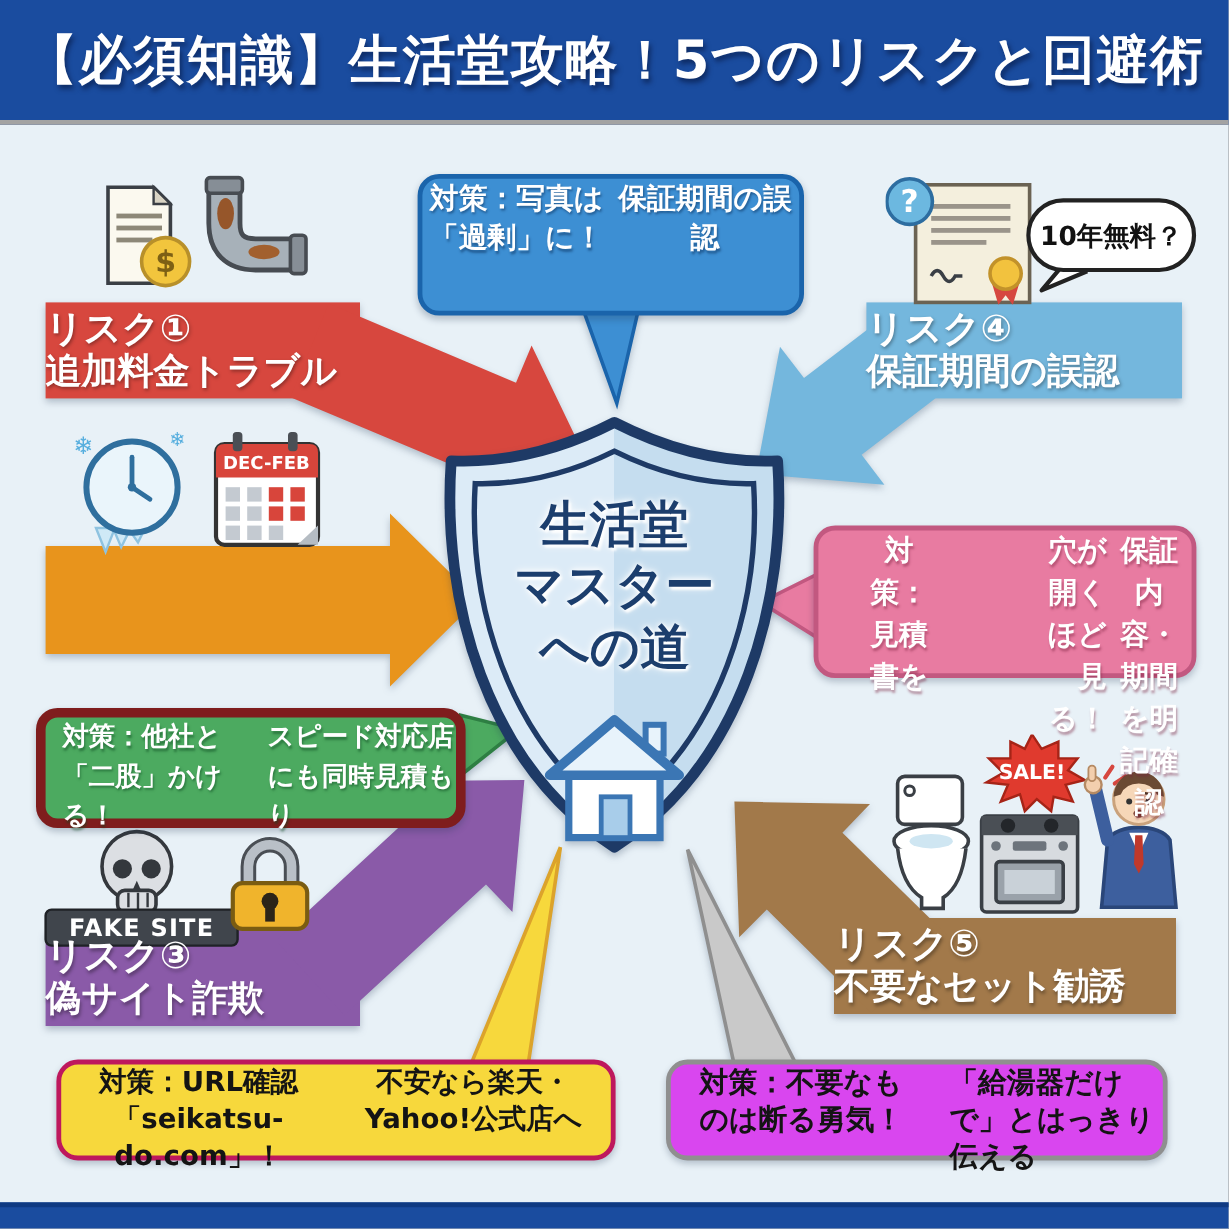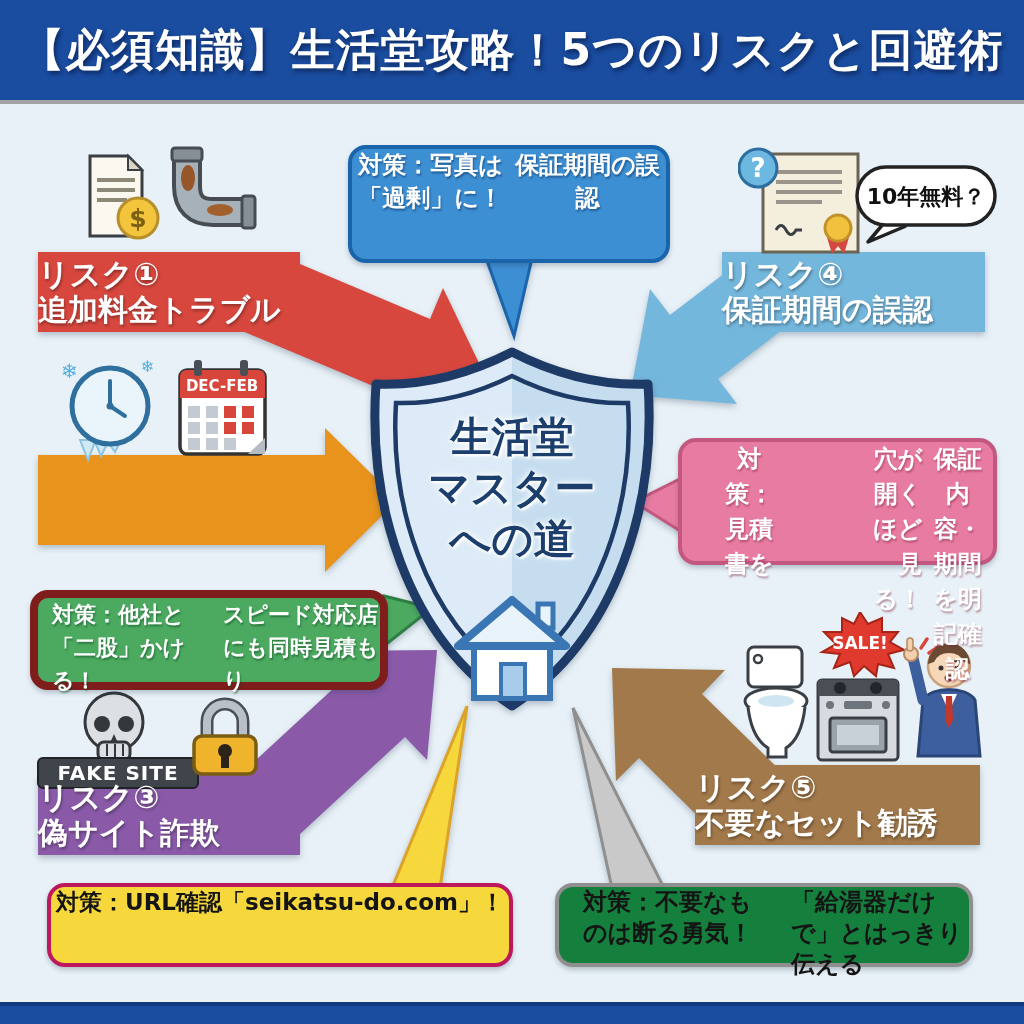--- a/index.html
+++ b/index.html
@@ -40,21 +40,21 @@
     text-shadow:1px 2px 2px rgba(120,30,60,.45);}
   .bubble-pink .l1{text-align:center;padding-left:36px;}
   .bubble-pink .l2{text-align:right;padding-left:92px;}
   .bubble-pink .l3{text-align:center;}
   .bubble-green{left:30px;top:590px;width:358px;height:100px;background:#4caa60;
     border:8px solid #7f1d1d;color:#fff;font-size:22px;line-height:33px;
     text-shadow:1px 2px 2px rgba(10,70,30,.5);}
   .bubble-green .l1,.bubble-green .l2{text-align:left;padding-left:14px;}
   .bubble-yellow{left:47px;top:883px;width:466px;height:84px;background:#f7d83c;
     border:4px solid #be185d;color:#141414;font-size:23px;line-height:31px;text-align:center;}
-  .bubble-gray{left:555px;top:883px;width:418px;height:84px;background:#15803d;
+  .bubble-gray{left:555px;top:883px;width:418px;height:84px;background:#d946ef;
     border:4px solid #8f8f8f;color:#141414;font-size:24px;line-height:31px;}
   .bubble-gray .l1{text-align:left;padding-left:24px;}
   .bubble-gray .l2{text-align:left;padding-left:28px;}
 </style>
 </head>
 <body>
 
 <div class="canvas">
 
   <div class="abs header">
@@ -283,20 +283,21 @@
     <div class="l1">対策：見積書を</div>
     <div class="l2">穴が開くほど見る！</div>
     <div class="l3">保証内容・期間を明記確認</div>
   </div>
   <div class="bubble bubble-green">
     <div class="l1">対策：他社と「二股」かける！</div>
     <div class="l2">スピード対応店にも同時見積もり</div>
   </div>
   <div class="bubble bubble-yellow">
     <div class="l1">対策：URL確認「seikatsu-do.com」！</div>
+    <div class="l2">不安なら楽天・Yahoo!公式店へ</div>
   </div>
   <div class="bubble bubble-gray">
     <div class="l1">対策：不要なものは断る勇気！</div>
     <div class="l2">「給湯器だけで」とはっきり伝える</div>
   </div>
 
   <div class="abs footer"></div>
 </div>
 
 </body></html>

